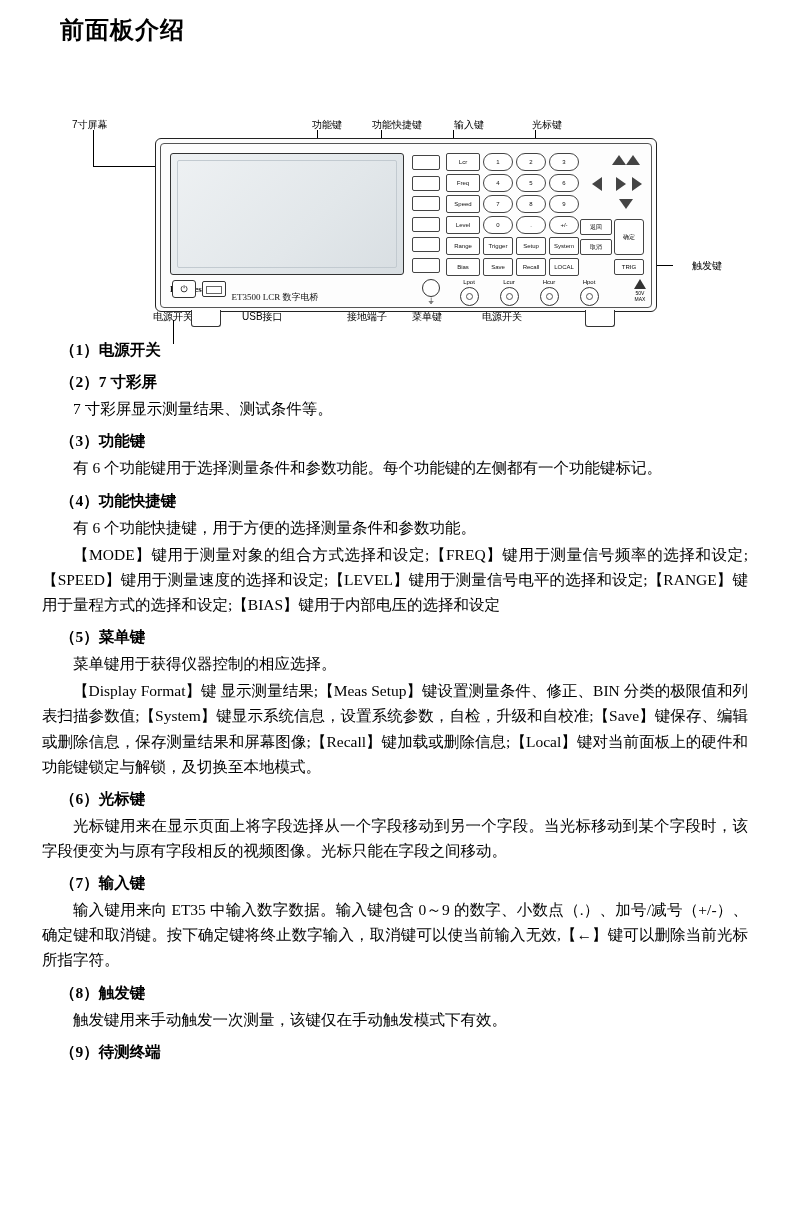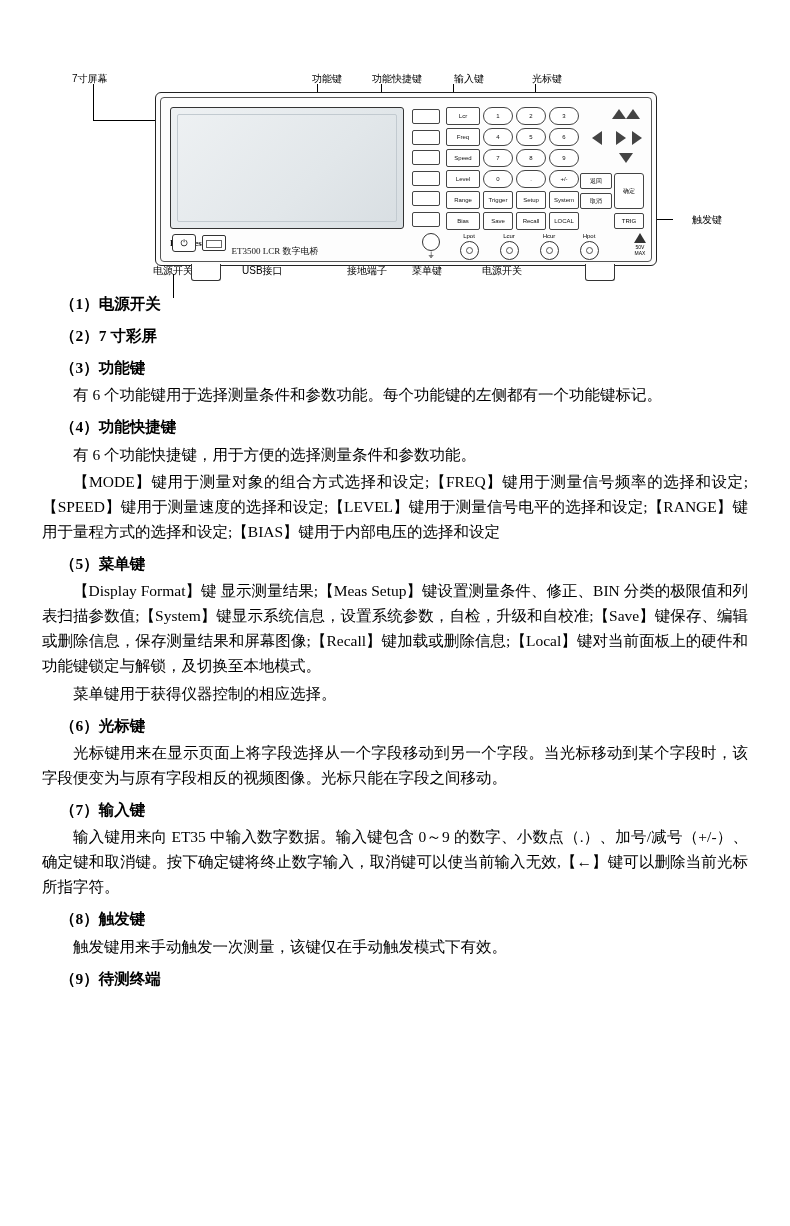--- a/index.html
+++ b/index.html
@@ -337,20 +337,21 @@
     margin: 0 0 2px 0;
     text-indent: 2em;
     text-align: justify;
   }
 </style>
 </head>
 <body>
 
 <div class="page">
 
+  <div class="title">前面板介绍</div>
 
   <div class="figure">
 
     <div class="fig-label" style="left:10px; top:58px;">7寸屏幕</div>
     <div class="lead v" style="left:48px; top:70px; height:36px;"></div>
     <div class="lead h" style="left:48px; top:106px; width:110px;"></div>
 
     <div class="fig-label" style="left:250px; top:58px;">功能键</div>
     <div class="lead v" style="left:272px; top:70px; height:26px;"></div>
 
@@ -486,31 +487,32 @@
       <div class="foot l"></div>
       <div class="foot r"></div>
     </div>
   </div>
 
   <div class="content">
 
     <div class="h-item">（1）电源开关</div>
 
     <div class="h-item">（2）7 寸彩屏</div>
+    <p class="para">7 寸彩屏显示测量结果、测试条件等。</p>
 
     <div class="h-item">（3）功能键</div>
     <p class="para">有 6 个功能键用于选择测量条件和参数功能。每个功能键的左侧都有一个功能键标记。</p>
 
     <div class="h-item">（4）功能快捷键</div>
     <p class="para">有 6 个功能快捷键，用于方便的选择测量条件和参数功能。</p>
     <p class="para">【MODE】键用于测量对象的组合方式选择和设定;【FREQ】键用于测量信号频率的选择和设定;【SPEED】键用于测量速度的选择和设定;【LEVEL】键用于测量信号电平的选择和设定;【RANGE】键 用于量程方式的选择和设定;【BIAS】键用于内部电压的选择和设定</p>
 
     <div class="h-item">（5）菜单键</div>
+    <p class="para">菜单键用于获得仪器控制的相应选择。</p>
     <p class="para">【Display Format】键  显示测量结果;【Meas Setup】键设置测量条件、修正、BIN 分类的极限值和列表扫描参数值;【System】键显示系统信息，设置系统参数，自检，升级和自校准;【Save】键保存、编辑或删除信息，保存测量结果和屏幕图像;【Recall】键加载或删除信息;【Local】键对当前面板上的硬件和功能键锁定与解锁，及切换至本地模式。</p>
-    <p class="para">菜单键用于获得仪器控制的相应选择。</p>
 
     <div class="h-item">（6）光标键</div>
     <p class="para">光标键用来在显示页面上将字段选择从一个字段移动到另一个字段。当光标移动到某个字段时，该字段便变为与原有字段相反的视频图像。光标只能在字段之间移动。</p>
 
     <div class="h-item">（7）输入键</div>
     <p class="para">输入键用来向 ET35 中输入数字数据。输入键包含 0～9 的数字、小数点（.）、加号/减号（+/-）、确定键和取消键。按下确定键将终止数字输入，取消键可以使当前输入无效,【←】键可以删除当前光标所指字符。</p>
 
     <div class="h-item">（8）触发键</div>
     <p class="para">触发键用来手动触发一次测量，该键仅在手动触发模式下有效。</p>
 

